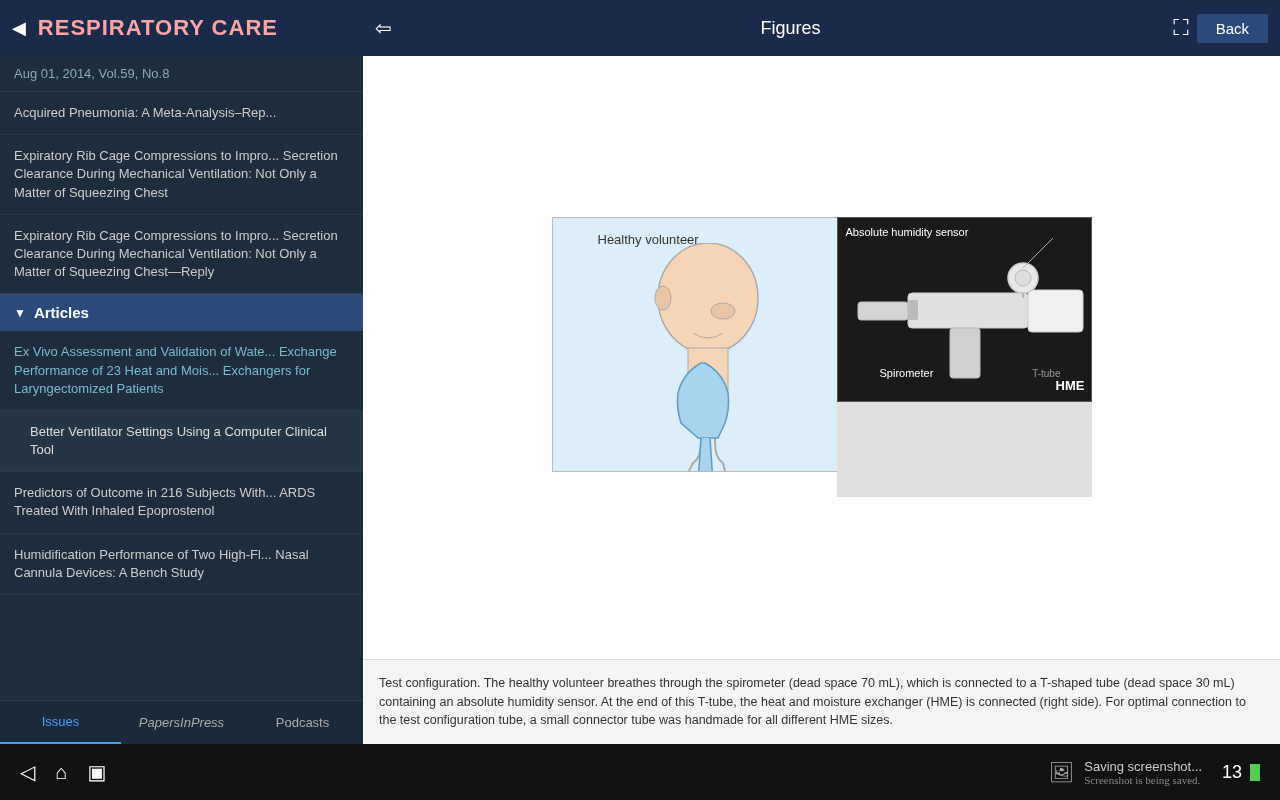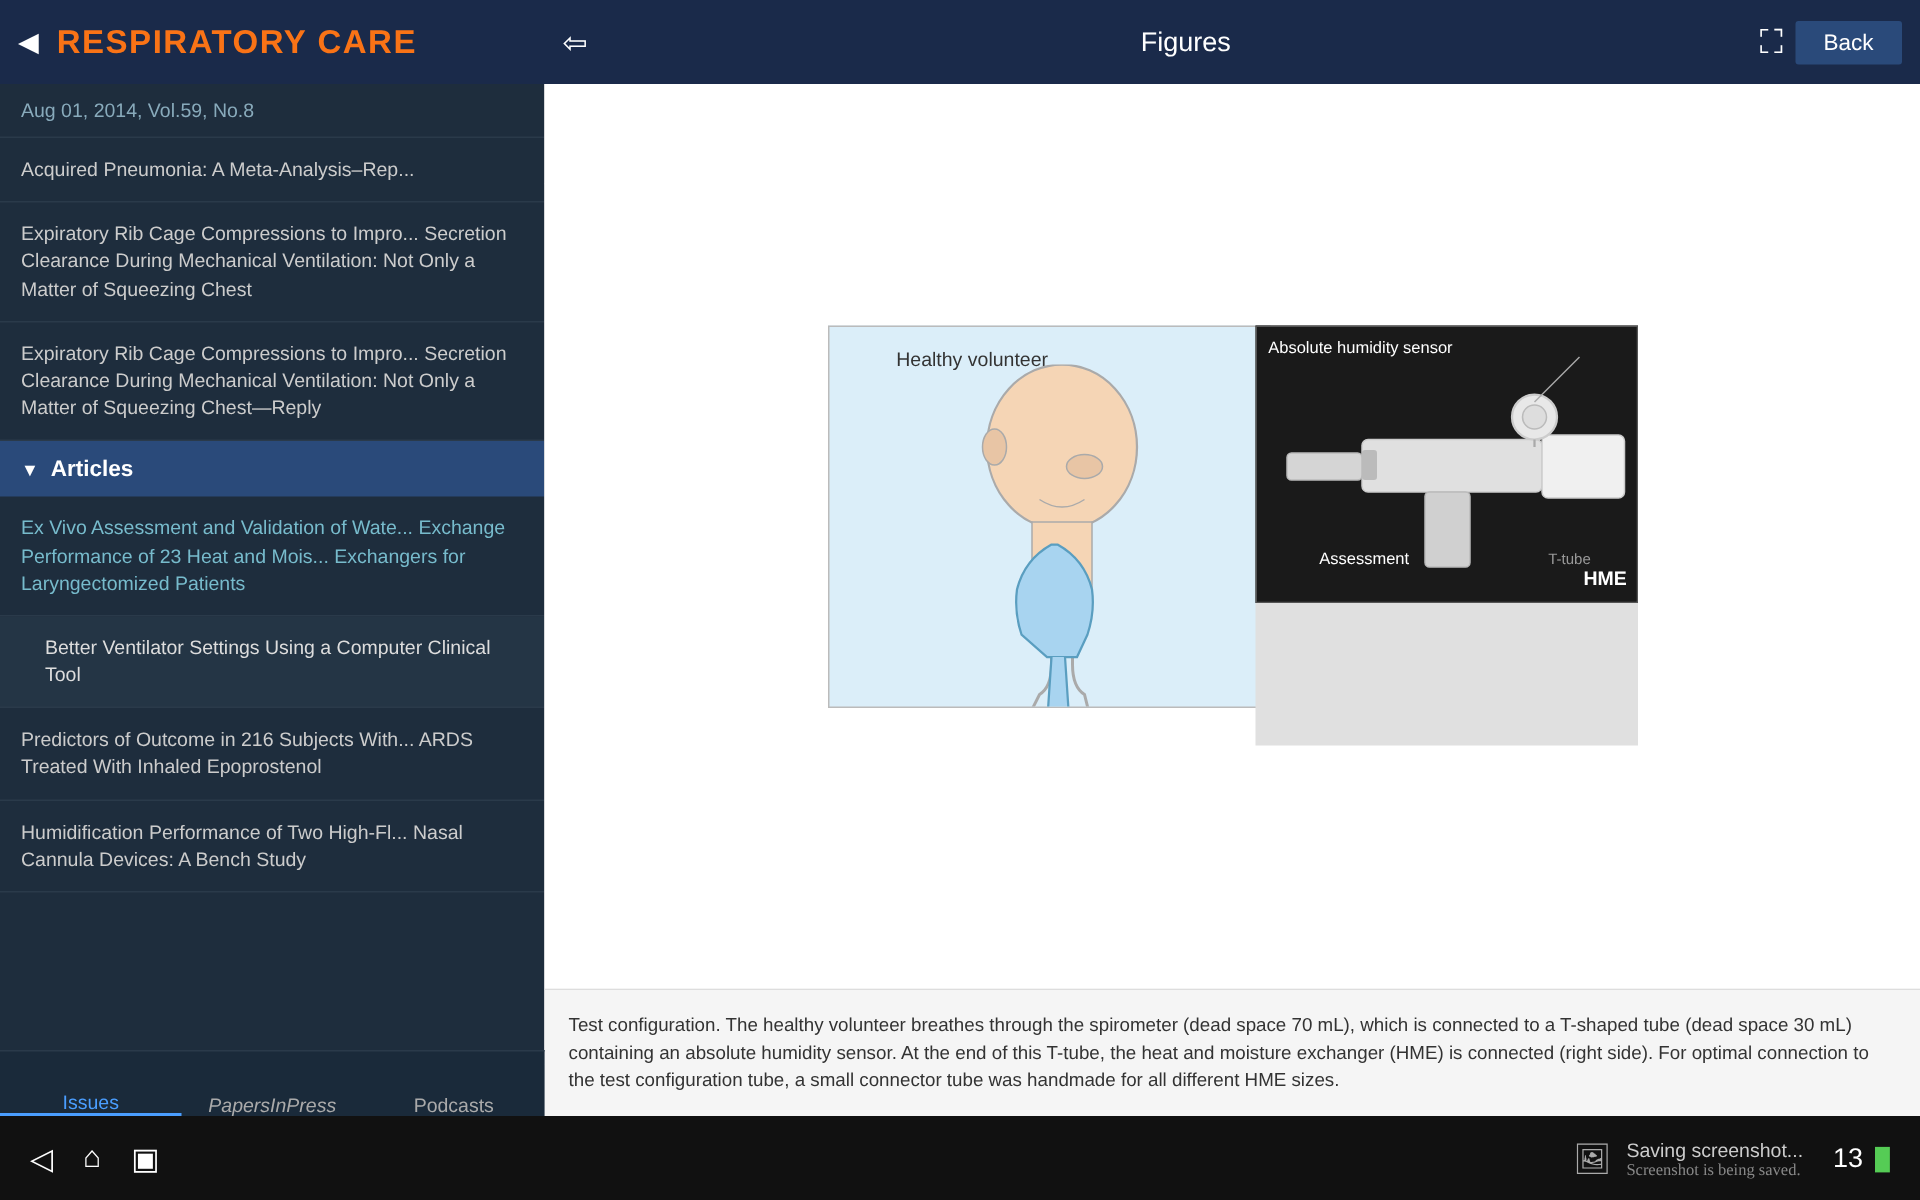--- a/index.html
+++ b/index.html
@@ -28,21 +28,21 @@
       align-items: center;
     }
     .top-bar-right {
       display: flex;
       align-items: center;
       gap: 16px;
       width: 360px;
       justify-content: flex-end;
     }
     .brand-logo {
-      color: #f97316;
+      color: #fca5a5;
       font-size: 22px;
       font-weight: bold;
       letter-spacing: 1px;
       text-transform: uppercase;
     }
     .icon-btn {
       background: transparent;
       border: none;
       cursor: pointer;
       color: #aaa;
@@ -371,34 +371,34 @@
             <circle cx="185" cy="60" r="15" fill="#e8e8e8" stroke="#ccc" stroke-width="1.5"></circle>
             <circle cx="185" cy="60" r="8" fill="#ddd" stroke="#bbb" stroke-width="1"></circle>
 
             <line x1="185" y1="75" x2="185" y2="80" stroke="#aaa" stroke-width="1.5"></line>
 
             <line x1="185" y1="50" x2="215" y2="20" stroke="#aaa" stroke-width="1"></line>
 
             <rect x="70" y="82" width="10" height="20" rx="2" fill="#bbb"></rect>
           </svg>
           <span style="position:absolute; top:8px; left:8px; color:white; font-size:11px;">Absolute humidity sensor</span>
-          <span style="position:absolute; bottom:22px; left:42px; color:white; font-size:11px;">Assessment</span>
+          <span style="position:absolute; bottom:22px; left:42px; color:white; font-size:11px;">Spirometer</span>
           <span style="position:absolute; bottom:8px; right:6px; color:white; font-size:13px; font-weight:bold;">HME</span>
           <span style="position:absolute; bottom:22px; right:30px; color:#999; font-size:10px;">T-tube</span>
         </div>
 
         <div style="position:absolute; right:0; top:185px; width:255px; height:95px; background:#e0e0e0;"></div>
       </div>
     </div>
 
     <div style="padding:14px 16px; background:#f5f5f5; font-size:12.5px; color:#333; line-height:1.5; border-top:1px solid #ddd;">Test configuration. The healthy volunteer breathes through the spirometer (dead space 70 mL), which is connected to a T-shaped tube (dead space 30 mL) containing an absolute humidity sensor. At the end of this T-tube, the heat and moisture exchanger (HME) is connected (right side). For optimal connection to the test configuration tube, a small connector tube was handmade for all different HME sizes.</div>
   </div>
 </div>
 
-<div style="position:absolute; bottom:56px; left:0; width:363px; display:flex; background:#1a2a3a; height:44px; border-top:1px solid #2a3a4a; z-index:250;align-items:flex-end;">
+<div style="position:absolute; bottom:56px; left:0; width:363px; display:flex; background:#1a2a3a; height:44px; border-top:1px solid #2a3a4a; z-index:250;">
   <div style="flex:1; display:flex; align-items:center; justify-content:center; color:#4a9eff; font-size:13px; cursor:pointer; border-bottom:2px solid #4a9eff;">Issues</div>
   <div style="flex:1; display:flex; align-items:center; justify-content:center; color:#aaa; font-size:13px; cursor:pointer;font-style:italic;">PapersInPress</div>
   <div style="flex:1; display:flex; align-items:center; justify-content:center; color:#aaa; font-size:13px; cursor:pointer;">Podcasts</div>
 </div>
 
 <div class="system-bar">
   <button class="sys-btn">◁</button>
   <button class="sys-btn">⌂</button>
   <button class="sys-btn">▣</button>
   <div class="sys-screenshot">

